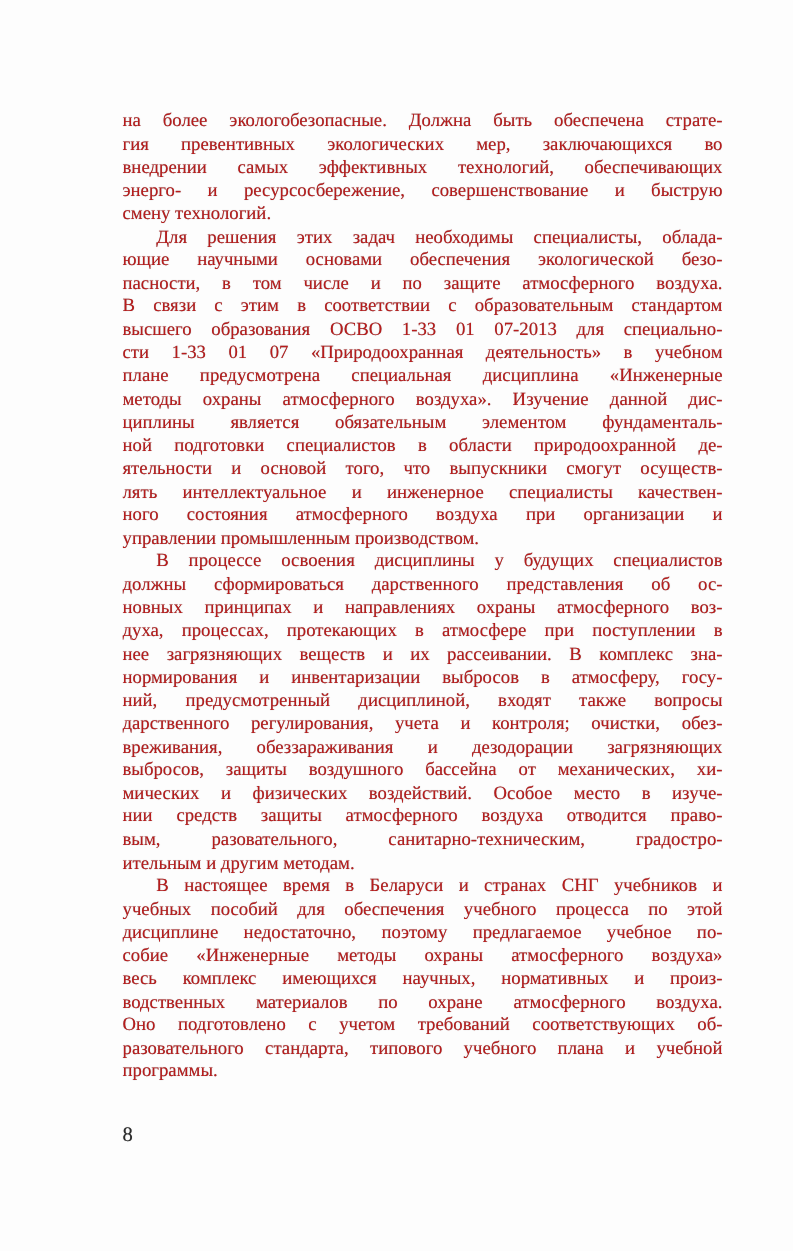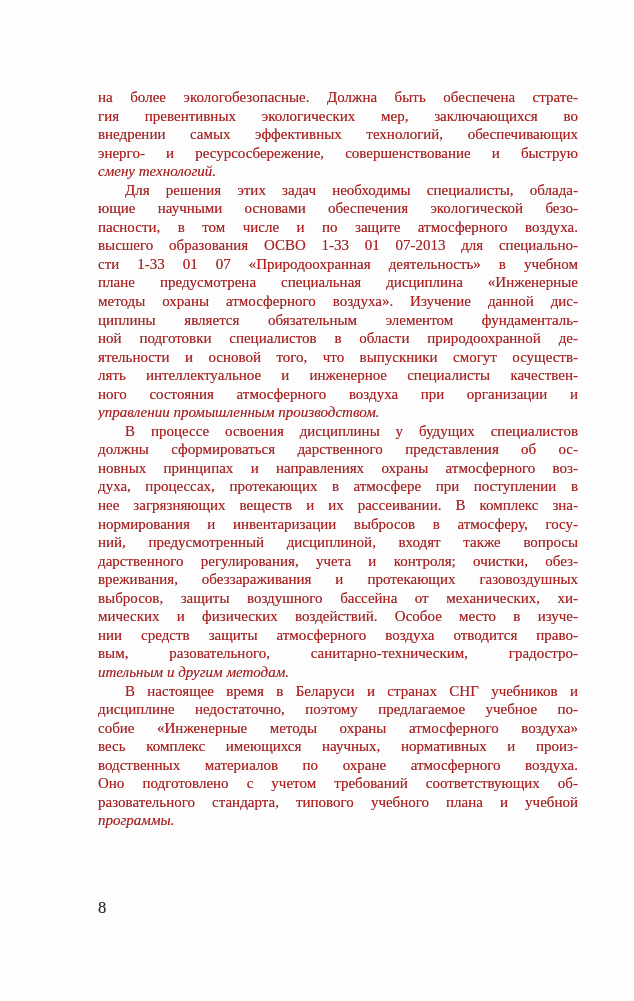--- a/index.html
+++ b/index.html
@@ -36,21 +36,20 @@
     line-height: 18.55px;
     height: 18.55px;
     overflow: hidden;
     text-align: justify;
     text-align-last: justify;
     white-space: nowrap;
   }
   
   .para .line:last-child {
     text-align-last: left;
-    font-style: italic;
   }
   .para.indent .line:first-child {
     text-indent: 27px;
   }
   .page-number {
     position: absolute;
     left: 98px;
     top: 898px;
     font-size: 16.5px;
     line-height: 19px;
@@ -67,49 +66,51 @@
         <span class="line">на более экологобезопасные. Должна быть обеспечена страте-</span>
         <span class="line">гия превентивных экологических мер, заключающихся во</span>
         <span class="line">внедрении самых эффективных технологий, обеспечивающих</span>
         <span class="line">энерго- и ресурсосбережение, совершенствование и быструю</span>
         <span class="line">смену технологий.</span>
       </p>
       <p class="para indent">
         <span class="line">Для решения этих задач необходимы специалисты, облада-</span>
         <span class="line">ющие научными основами обеспечения экологической безо-</span>
         <span class="line">пасности, в том числе и по защите атмосферного воздуха.</span>
+        <span class="line">В связи с этим в соответствии с образовательным стандартом</span>
         <span class="line">высшего образования ОСВО 1-33 01 07-2013 для специально-</span>
         <span class="line">сти 1-33 01 07 «Природоохранная деятельность» в учебном</span>
         <span class="line">плане предусмотрена специальная дисциплина «Инженерные</span>
         <span class="line">методы охраны атмосферного воздуха». Изучение данной дис-</span>
         <span class="line">циплины является обязательным элементом фундаменталь-</span>
         <span class="line">ной подготовки специалистов в области природоохранной де-</span>
         <span class="line">ятельности и основой того, что выпускники смогут осуществ-</span>
         <span class="line">лять интеллектуальное и инженерное специалисты качествен-</span>
         <span class="line">ного состояния атмосферного воздуха при организации и</span>
         <span class="line">управлении промышленным производством.</span>
       </p>
       <p class="para indent">
         <span class="line">В процессе освоения дисциплины у будущих специалистов</span>
         <span class="line">должны сформироваться дарственного представления об ос-</span>
         <span class="line">новных принципах и направлениях охраны атмосферного воз-</span>
         <span class="line">духа, процессах, протекающих в атмосфере при поступлении в</span>
         <span class="line">нее загрязняющих веществ и их рассеивании. В комплекс зна-</span>
         <span class="line">нормирования и инвентаризации выбросов в атмосферу, госу-</span>
         <span class="line">ний, предусмотренный дисциплиной, входят также вопросы</span>
         <span class="line">дарственного регулирования, учета и контроля; очистки, обез-</span>
-        <span class="line">вреживания, обеззараживания и протекающих газовоздушных</span>
+        <span class="line">вреживания, обеззараживания и дезодорации загрязняющих</span>
         <span class="line">выбросов, защиты воздушного бассейна от механических, хи-</span>
         <span class="line">мических и физических воздействий. Особое место в изуче-</span>
         <span class="line">нии средств защиты атмосферного воздуха отводится право-</span>
         <span class="line">вым, разовательного, санитарно-техническим, градостро-</span>
         <span class="line">ительным и другим методам.</span>
       </p>
       <p class="para indent">
         <span class="line">В настоящее время в Беларуси и странах СНГ учебников и</span>
+        <span class="line">учебных пособий для обеспечения учебного процесса по этой</span>
         <span class="line">дисциплине недостаточно, поэтому предлагаемое учебное по-</span>
         <span class="line">собие «Инженерные методы охраны атмосферного воздуха»</span>
         <span class="line">весь комплекс имеющихся научных, нормативных и произ-</span>
         <span class="line">водственных материалов по охране атмосферного воздуха.</span>
         <span class="line">Оно подготовлено с учетом требований соответствующих об-</span>
         <span class="line">разовательного стандарта, типового учебного плана и учебной</span>
         <span class="line">программы.</span>
       </p>
     </div>
   <div class="page-number">8</div>

